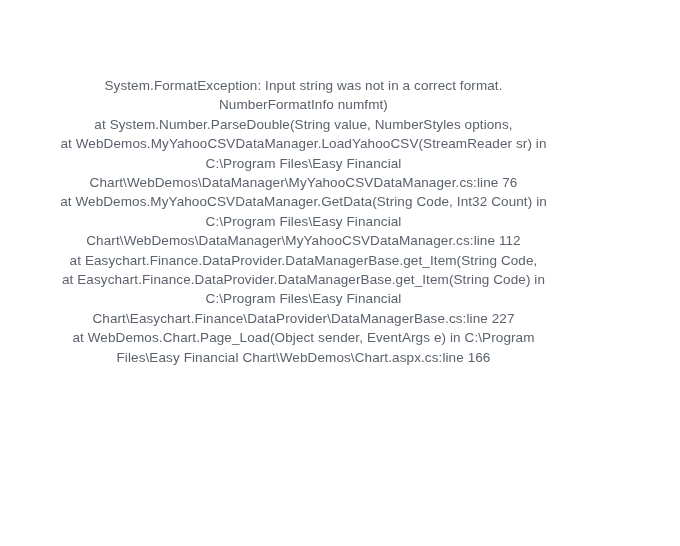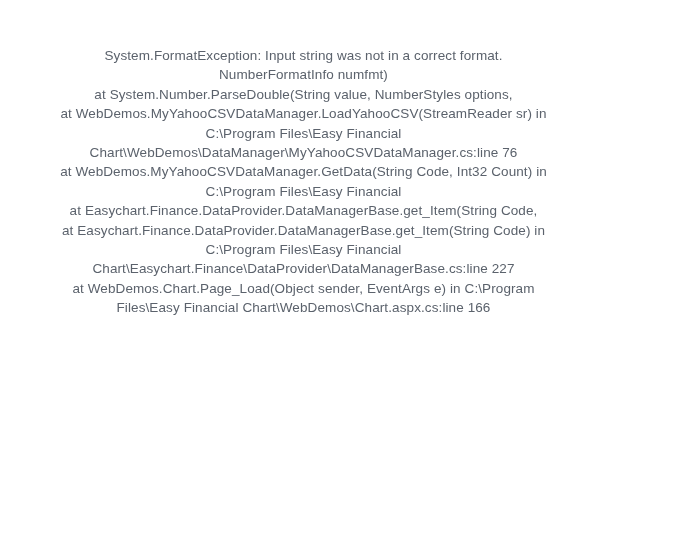--- a/index.html
+++ b/index.html
@@ -9,21 +9,21 @@
   }
   body {
     width: 680px;
     height: 546px;
     overflow: hidden;
     font-family: "Liberation Sans", sans-serif;
   }
   .error-page {
     box-sizing: border-box;
     width: 607px;
-    padding-top: 46px;
+    padding-top: 76px;
   }
   .stack-trace {
     width: 100%;
     text-align: center;
     color: #5b626c;
     font-size: 13.5px;
     line-height: 19.4px;
     letter-spacing: 0.1px;
   }
   .stack-trace-line {
@@ -36,20 +36,21 @@
 <div class="error-page">
   <div class="stack-trace">
     <div class="stack-trace-line">System.FormatException: Input string was not in a correct format.</div>
     <div class="stack-trace-line">NumberFormatInfo numfmt)</div>
     <div class="stack-trace-line">at System.Number.ParseDouble(String value, NumberStyles options,</div>
     <div class="stack-trace-line">at WebDemos.MyYahooCSVDataManager.LoadYahooCSV(StreamReader sr) in</div>
     <div class="stack-trace-line">C:\Program Files\Easy Financial</div>
     <div class="stack-trace-line">Chart\WebDemos\DataManager\MyYahooCSVDataManager.cs:line 76</div>
     <div class="stack-trace-line">at WebDemos.MyYahooCSVDataManager.GetData(String Code, Int32 Count) in</div>
     <div class="stack-trace-line">C:\Program Files\Easy Financial</div>
+    <div class="stack-trace-line">Chart\WebDemos\DataManager\MyYahooCSVDataManager.cs:line 112</div>
     <div class="stack-trace-line">at Easychart.Finance.DataProvider.DataManagerBase.get_Item(String Code,</div>
     <div class="stack-trace-line">at Easychart.Finance.DataProvider.DataManagerBase.get_Item(String Code) in</div>
     <div class="stack-trace-line">C:\Program Files\Easy Financial</div>
     <div class="stack-trace-line">Chart\Easychart.Finance\DataProvider\DataManagerBase.cs:line 227</div>
     <div class="stack-trace-line">at WebDemos.Chart.Page_Load(Object sender, EventArgs e) in C:\Program</div>
     <div class="stack-trace-line">Files\Easy Financial Chart\WebDemos\Chart.aspx.cs:line 166</div>
   </div>
 </div>
 
 </body></html>

